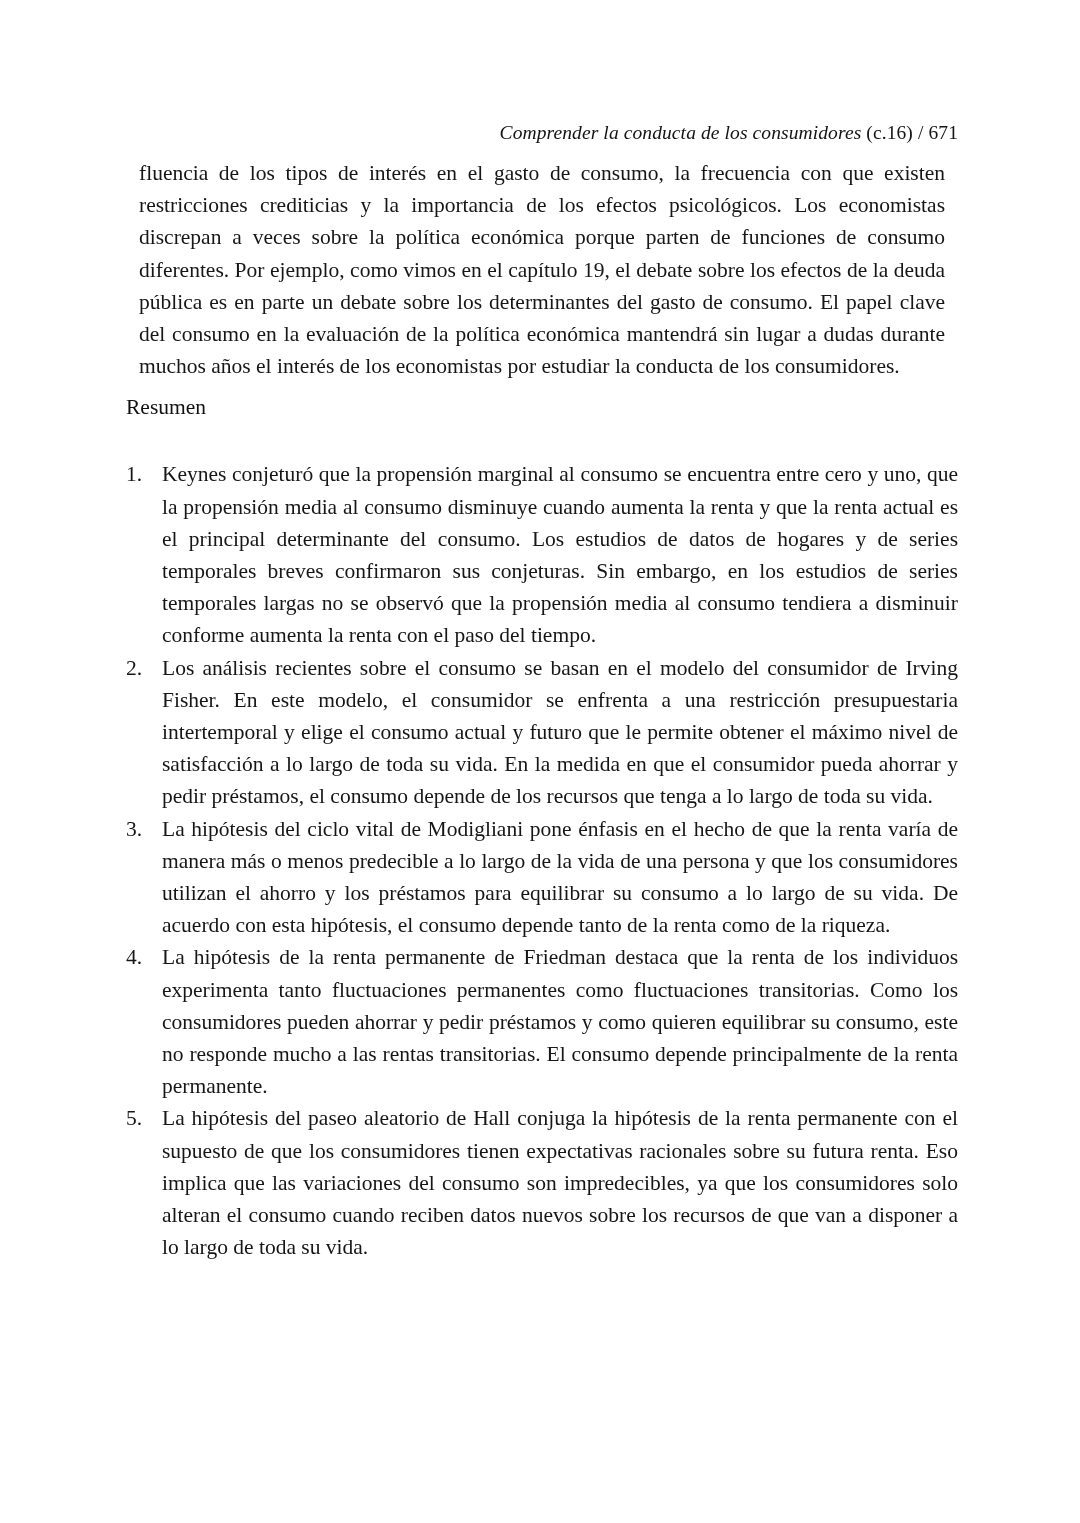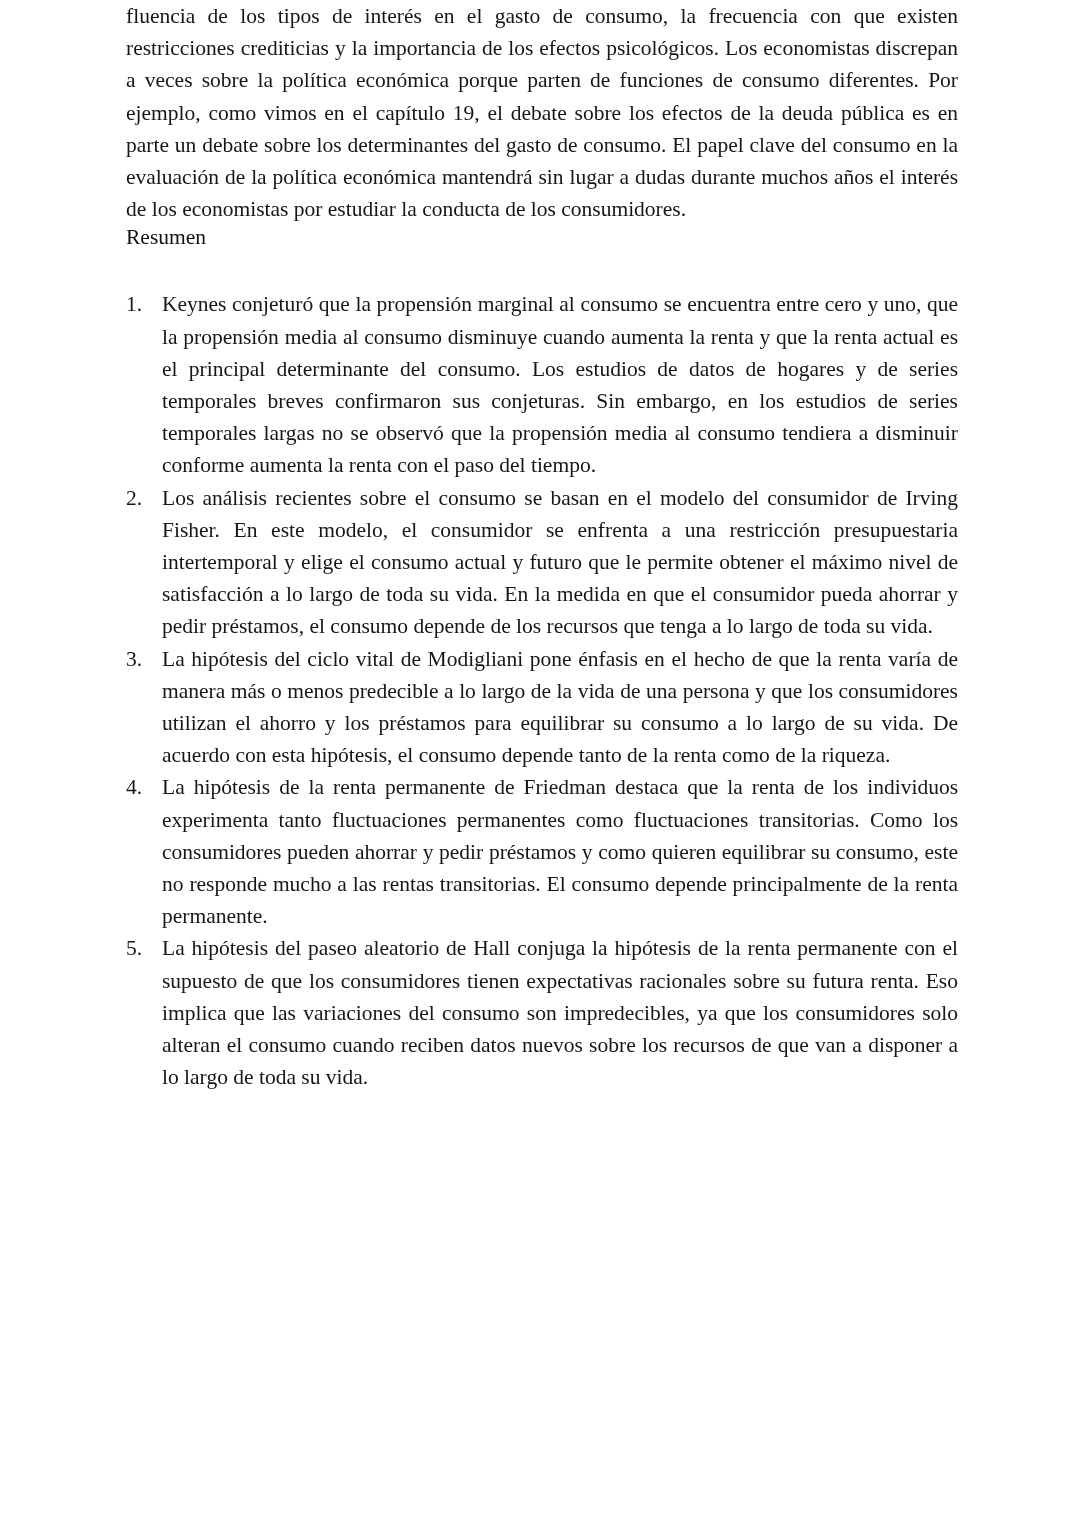--- a/index.html
+++ b/index.html
@@ -37,21 +37,21 @@
     color: #141414;
     white-space: nowrap;
   }
   .running-head .rh-title {
     font-style: italic;
   }
   .running-head .rh-tail {
     font-style: normal;
   }
   p.body-par {
-    margin: 0;
+    margin: 13px;
     font-size: 21.5px;
     line-height: 32.2px;
     text-align: justify;
     text-justify: inter-word;
     color: #161616;
   }
   .par-intro {
     margin-top: 50px;
   }
   h2.section-title {
@@ -97,20 +97,23 @@
   .itxt, .body-par {
     hyphens: manual;
   }
 </style>
 </head>
 <body>
 
 <div class="page">
   <div class="content">
 
+    <div class="running-head">
+      <span class="rh-title">Comprender la conducta de los consumidores</span><span class="rh-tail"> (c.16) / 671</span>
+    </div>
 
     <p class="body-par par-intro">fluencia de los tipos de interés en el gasto de consumo, la frecuencia con que existen restricciones crediticias y la importancia de los efectos psicológicos. Los economistas discrepan a veces sobre la política económica porque parten de funciones de consumo diferentes. Por ejemplo, como vimos en el capítulo 19, el debate sobre los efectos de la deuda pública es en parte un debate sobre los determinantes del gasto de consumo. El papel clave del consumo en la evaluación de la política económica mantendrá sin lugar a dudas durante muchos años el interés de los economistas por estudiar la conducta de los consumidores.</p>
 
     <h2 class="section-title resumen-head">Resumen</h2>
 
     <ol class="summary-list">
       <li>
         <span class="num">1.</span>
         <span class="itxt">Keynes conjeturó que la propensión marginal al consumo se encuentra entre cero y uno, que la propensión media al consumo disminuye cuando aumenta la renta y que la renta actual es el principal determinante del consumo. Los estudios de datos de hogares y de series temporales breves confirmaron sus conjeturas. Sin embargo, en los estudios de series temporales largas no se observó que la propensión media al consumo tendiera a disminuir conforme aumenta la renta con el paso del tiempo.</span>
       </li>

